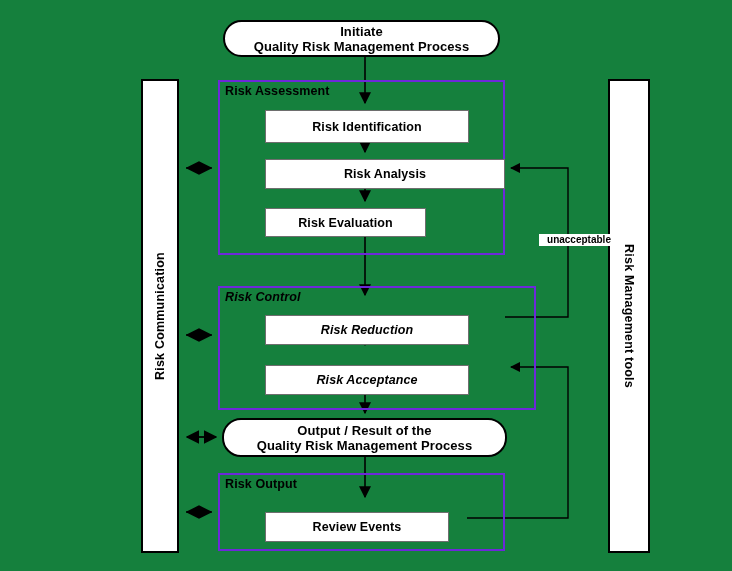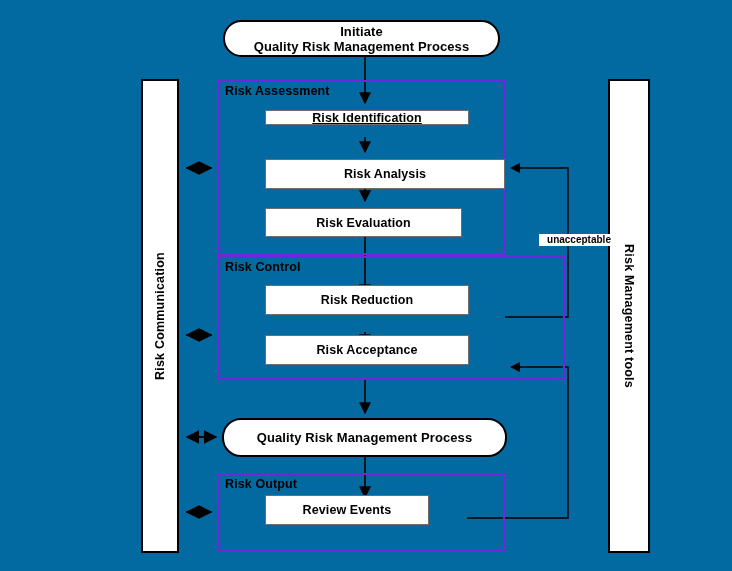--- a/index.html
+++ b/index.html
@@ -1,17 +1,17 @@
 <!DOCTYPE html>
 <html><head>
 <meta charset="utf-8">
 <style>
   html,body{margin:0;padding:0;background:#fff;}
   #canvas{
-    position:relative;width:732px;height:571px;background:#0369a1;
+    position:relative;width:732px;height:571px;background:#15803d;
     font-family:"Liberation Sans","DejaVu Sans",sans-serif;color:#000;
     overflow:hidden;
   }
   .abs{position:absolute;box-sizing:border-box;}
   .group-box{border:2px solid #6d28d9;background:transparent;}
   .group-label{
     position:absolute;top:2px;left:5px;font-weight:bold;font-size:12.5px;
     white-space:nowrap;letter-spacing:0.1px;
   }
   .step-box{
@@ -76,35 +76,36 @@
   <div class="abs side-bar" style="left:141px;top:79px;width:38px;height:474px;">
     <span class="vlabel up">Risk Communication</span>
   </div>
 
   <div class="abs side-bar" style="left:608px;top:79px;width:42px;height:474px;">
     <span class="vlabel down">Risk Management tools</span>
   </div>
 
   <div class="abs group-box" style="left:218px;top:80px;width:287px;height:175px;">
     <span class="group-label">Risk Assessment</span>
-    <div class="abs step-box" style="left:45px;top:28px;width:204px;height:15px;text-decoration:underline;">Risk Identification</div>
+    <div class="abs step-box" style="left:45px;top:28px;width:204px;height:33px;">Risk Identification</div>
     <div class="abs step-box" style="left:45px;top:77px;width:240px;height:30px;">Risk Analysis</div>
-    <div class="abs step-box" style="left:45px;top:126px;width:197px;height:29px;">Risk Evaluation</div>
+    <div class="abs step-box" style="left:45px;top:126px;width:161px;height:29px;">Risk Evaluation</div>
   </div>
 
-  <div class="abs group-box" style="left:218px;top:256px;width:347px;height:124px;">
+  <div class="abs group-box" style="left:218px;top:286px;width:318px;height:124px;font-style:italic;">
     <span class="group-label">Risk Control</span>
     <div class="abs step-box" style="left:45px;top:27px;width:204px;height:30px;">Risk Reduction</div>
     <div class="abs step-box" style="left:45px;top:77px;width:204px;height:30px;">Risk Acceptance</div>
   </div>
 
   <div class="abs stadium" style="left:222px;top:418px;width:285px;height:39px;">
+    <div>Output / Result of the</div>
     <div>Quality Risk Management Process</div>
   </div>
 
   <div class="abs group-box" style="left:218px;top:473px;width:287px;height:78px;">
     <span class="group-label">Risk Output</span>
-    <div class="abs step-box" style="left:45px;top:20px;width:164px;height:30px;">Review Events</div>
+    <div class="abs step-box" style="left:45px;top:37px;width:184px;height:30px;">Review Events</div>
   </div>
 
   <div class="abs edge-label" style="left:528px;top:234px;width:80px;">unacceptable</div>
 
 </div>
 
 </body></html>

